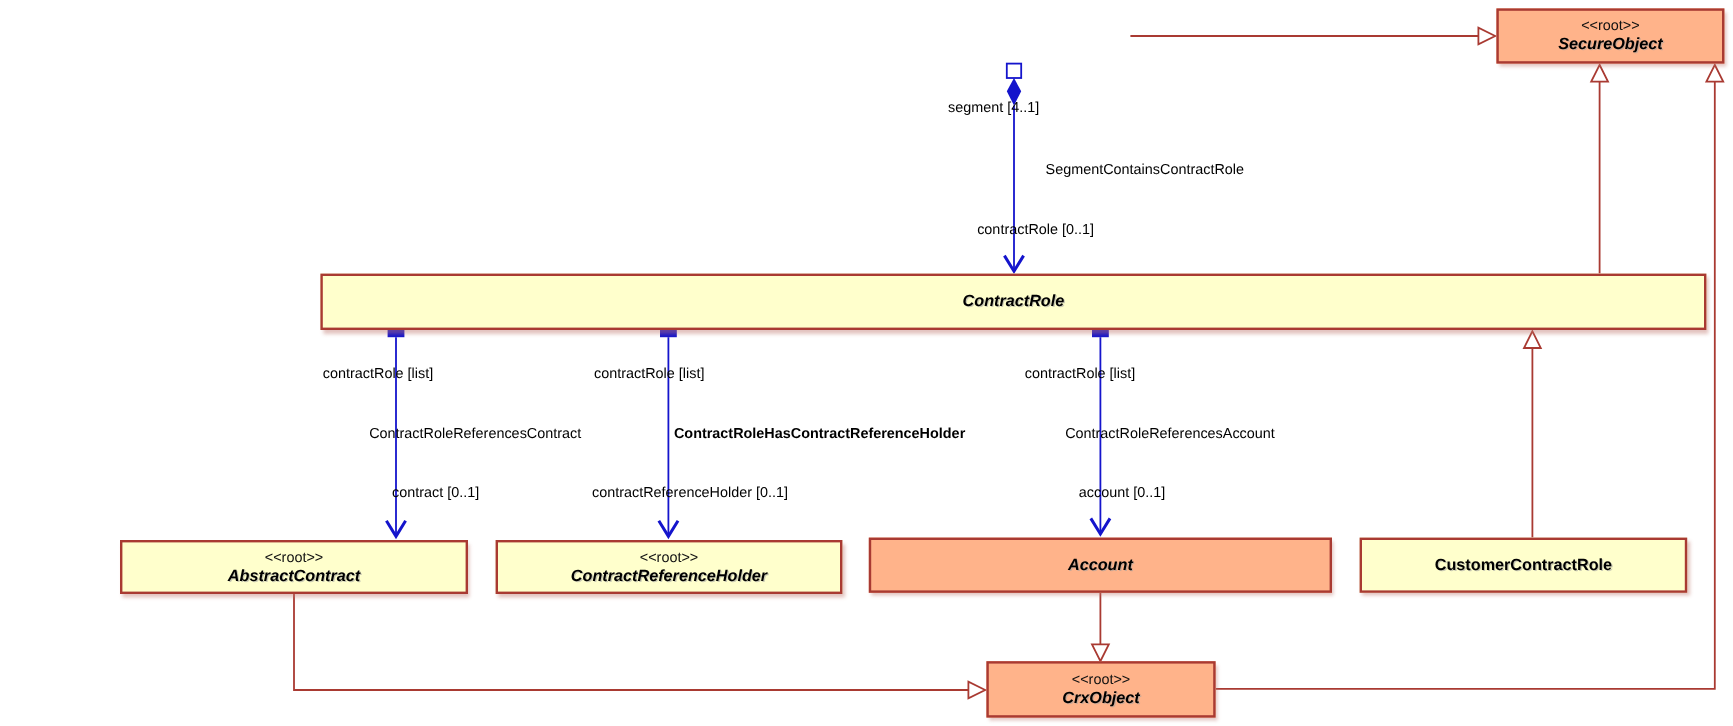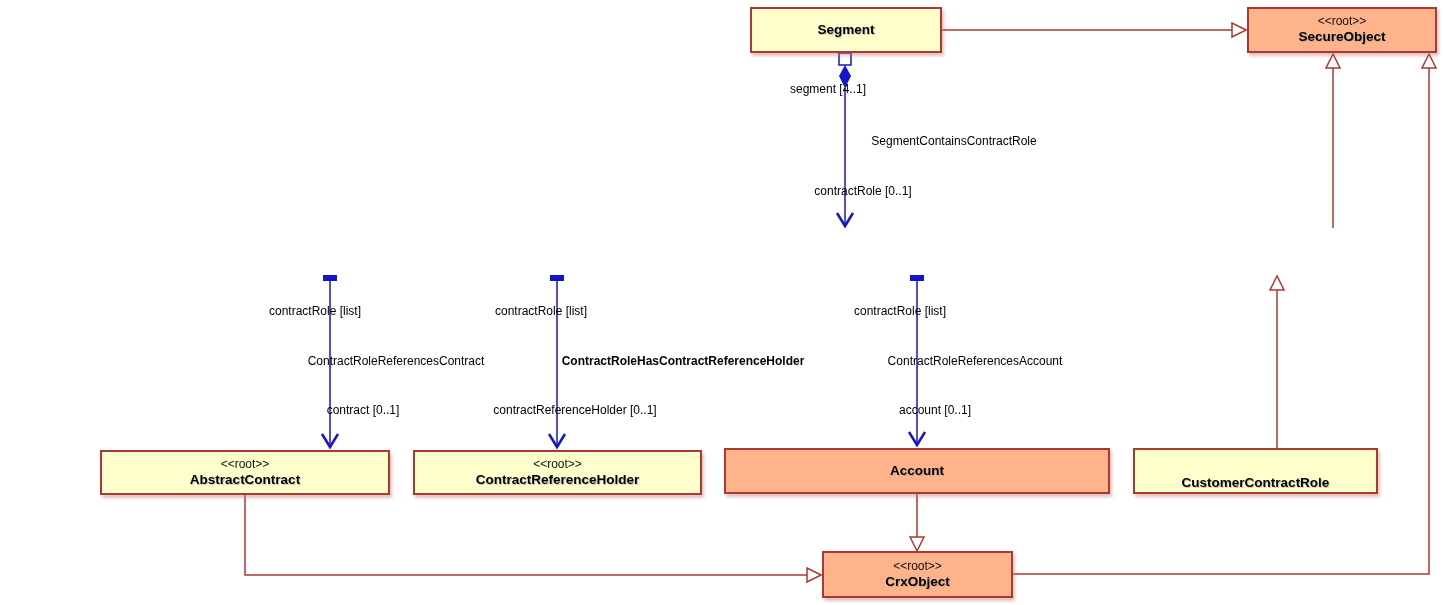--- a/index.html
+++ b/index.html
@@ -24,21 +24,21 @@
   .fill-salmon { background: #FFB38A; }
   .stereotype {
     font-size: 12px; color: #111;
     text-align: left;
   }
   .class-name {
     font-size: 13.5px; font-weight: bold; color: #000;
     text-align: center;
     text-shadow: 1px 1px 0 rgba(160,160,160,0.55);
   }
-  .is-abstract .class-name { }
+  .is-abstract .class-name { font-style: italic; }
   .edge-label {
     position: absolute;
     transform: translate(-50%, -50%);
     font-size: 12px; color: #000;
     white-space: nowrap;
     z-index: 3;
   }
 </style>
 </head>
 <body>
@@ -96,45 +96,45 @@
       <polyline points="549,434 557,447 565,434" stroke="#1414CC" stroke-width="2.5" fill="none"></polyline>
     </g>
 
     <g>
       <rect x="910" y="275" width="14" height="6" fill="#1414CC"></rect>
       <path d="M917,281 L917,443" stroke="#1414CC" stroke-width="1.5" fill="none"></path>
       <polyline points="909,432 917,445 925,432" stroke="#1414CC" stroke-width="2.5" fill="none"></polyline>
     </g>
   </svg>
 
-  <div class="uml-class fill-yellow" style="left:750px; top:7px; width:192px; height:46px;">
-    <div class="class-name">Segment</div>
-  </div>
 
   <div class="uml-class fill-salmon is-abstract" style="left:1247px; top:7px; width:190px; height:46px;">
     <div class="stereotype">&lt;&lt;root&gt;&gt;</div>
     <div class="class-name">SecureObject</div>
   </div>
 
+  <div class="uml-class fill-yellow is-abstract" style="left:267px; top:228px; width:1155px; height:47px;">
+    <div class="class-name">ContractRole</div>
+  </div>
 
   <div class="uml-class fill-yellow is-abstract" style="left:100px; top:450px; width:290px; height:45px;">
     <div class="stereotype">&lt;&lt;root&gt;&gt;</div>
     <div class="class-name">AbstractContract</div>
   </div>
 
   <div class="uml-class fill-yellow is-abstract" style="left:413px; top:450px; width:289px; height:45px;">
     <div class="stereotype">&lt;&lt;root&gt;&gt;</div>
     <div class="class-name">ContractReferenceHolder</div>
   </div>
 
   <div class="uml-class fill-salmon is-abstract" style="left:724px; top:448px; width:386px; height:46px;">
     <div class="class-name">Account</div>
   </div>
 
-  <div class="uml-class fill-yellow" style="left:1133px; top:448px; width:245px; height:46px;justify-content:flex-end;">
+  <div class="uml-class fill-yellow" style="left:1133px; top:448px; width:273px; height:46px;">
     <div class="class-name">CustomerContractRole</div>
   </div>
 
   <div class="uml-class fill-salmon is-abstract" style="left:822px; top:551px; width:191px; height:47px;">
     <div class="stereotype">&lt;&lt;root&gt;&gt;</div>
     <div class="class-name">CrxObject</div>
   </div>
 
   <div class="edge-label" style="left:828px; top:89px;">segment [4..1]</div>
   <div class="edge-label" style="left:934px; top:141px;margin-left:20px;">SegmentContainsContractRole</div>

